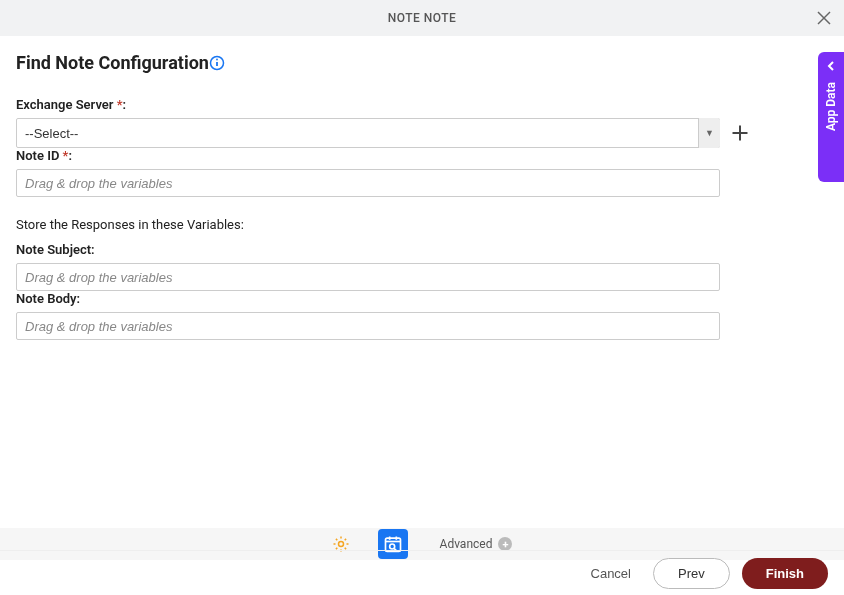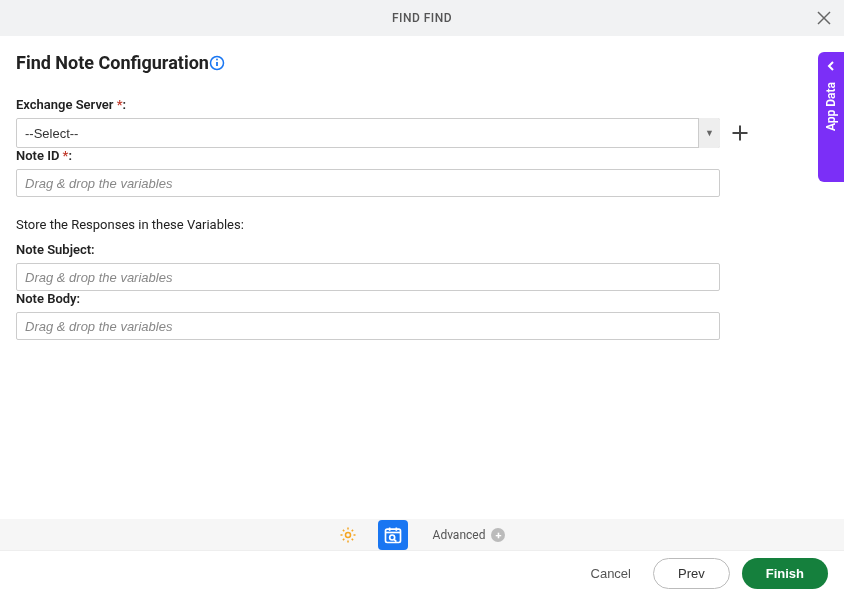--- a/index.html
+++ b/index.html
@@ -17,39 +17,39 @@
 .req { color: #c0392b; }
 .select-row { display: flex; align-items: center; gap: 10px; }
 .select-wrap { flex: 0 0 704px; position: relative; }
 .select-input { width: 100%; height: 30px; border: 1px solid #ccc; border-radius: 2px; padding: 0 28px 0 8px; font-size: 13px; color: #333; background: #fff; appearance: none; }
 .select-caret { position: absolute; right: 0; top: 0; width: 22px; height: 30px; background: #eee; border-left: 1px solid #ccc; display: flex; align-items: center; justify-content: center; pointer-events: none; border-radius: 0 2px 2px 0; }
 .select-caret span { font-size: 9px; color: #666; }
 .plus-btn { width: 20px; height: 20px; display: flex; align-items: center; justify-content: center; cursor: pointer; color: #444; }
 .text-input { width: 704px; height: 28px; border: 1px solid #ccc; border-radius: 2px; padding: 0 8px; font-size: 13px; color: #888; }
 .text-input::placeholder { color: #888; font-style: italic; }
 .section-label { font-size: 13px; font-weight: 400; color: #222; margin-bottom: 10px; margin-top: 20px; }
-.bottom-bar { position: absolute; bottom: 44px; left: 0; right: 0; height: 32px; background: #f6f6f6; display: flex; align-items: center; justify-content: center; gap: 21px; }
+.bottom-bar { position: absolute; bottom: 35px; left: 0; right: 0; height: 32px; background: #f6f6f6; display: flex; align-items: center; justify-content: center; gap: 28px; }
 .gear-icon { width: 18px; height: 18px; display: flex; align-items: center; justify-content: center; color: #f5a623; cursor: pointer; }
 .cal-icon { width: 30px; height: 30px; background: #1976f2; border-radius: 4px; display: flex; align-items: center; justify-content: center; cursor: pointer; }
 .advanced-row { display: flex; align-items: center; gap: 6px; cursor: pointer; margin-left: 4px; }
 .advanced-text { font-size: 12px; color: #555; }
 .expand-circle { width: 14px; height: 14px; background: #bbb; border-radius: 50%; display: flex; align-items: center; justify-content: center; color: #fff; font-size: 11px; font-weight: bold; line-height: 1; }
 .footer { position: absolute; bottom: 0; left: 0; right: 0; height: 45px; display: flex; align-items: center; justify-content: flex-end; gap: 12px; padding-right: 16px; border-top: 1px solid #eee; }
 .btn-cancel { font-size: 13px; color: #555; background: none; border: none; cursor: pointer; padding: 6px 10px; }
 .btn-prev { font-size: 13px; font-weight: 400; color: #333; background: #fff; border: 1px solid #bbb; border-radius: 16px; padding: 7px 24px; cursor: pointer; }
-.btn-finish { font-size: 13px; font-weight: 600; color: #fff; background: #15803d; border: none; border-radius: 16px; padding: 8px 24px; cursor: pointer; }
+.btn-finish { font-size: 13px; font-weight: 600; color: #fff; background: #7f1d1d; border: none; border-radius: 16px; padding: 8px 24px; cursor: pointer; }
 .side-tab { position: absolute; right: 0; top: 52px; width: 26px; height: 130px; background: #7b2ff7; border-radius: 6px 0 0 6px; display: flex; flex-direction: column; align-items: center; padding-top: 8px; cursor: pointer; }
 .side-tab svg { width: 12px; height: 12px; }
 .side-tab-text { writing-mode: vertical-rl; transform: rotate(180deg); color: #fff; font-size: 12px; font-weight: 600; margin-top: 10px; }
 </style>
 </head>
 <body>
 
 <div class="header">
-  <span class="header-title">FIND FIND</span>
+  <span class="header-title">NOTE NOTE</span>
   <div class="close-btn">
     <svg viewBox="0 0 14 14" stroke="currentColor" stroke-width="1.5" fill="none">
         <line x1="1" y1="1" x2="13" y2="13"></line>
         <line x1="13" y1="1" x2="1" y2="13"></line>
       </svg>
   </div>
 </div>
 
 <div class="content">
   <div class="main-title-row">

